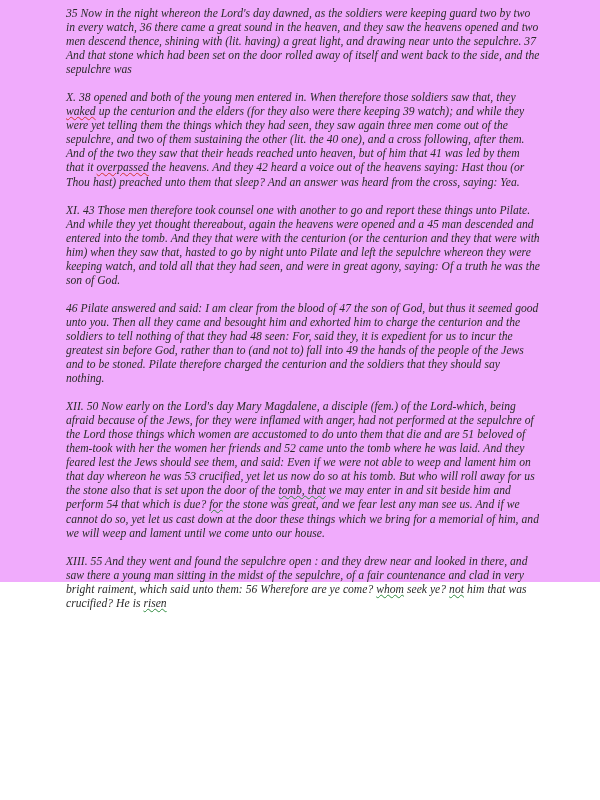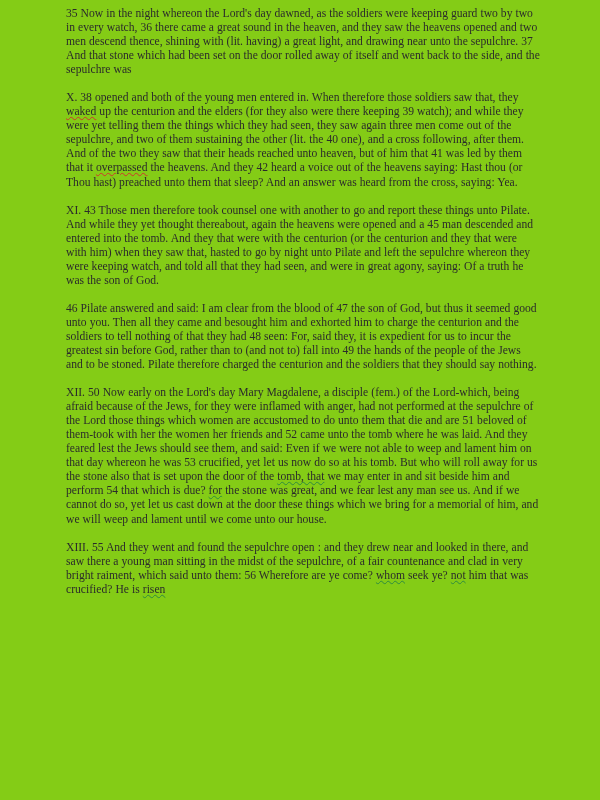--- a/index.html
+++ b/index.html
@@ -9,24 +9,25 @@
   }
   body {
     width: 600px;
     height: 800px;
     overflow: hidden;
     font-family: "Liberation Serif", "DejaVu Serif", serif;
   }
   .page {
     position: relative;
     width: 600px;
-    height: 800px;
-    background: #84cc16;
+    height: 582px;
+    background: #f0abfc;
     box-sizing: border-box;
     padding: 7px 60px 0 66px;
+    font-style: italic;
   }
   .doc-body {
     color: #2b2b2b;
     font-size: 11.6px;
     line-height: 14.05px;
     text-align: left;
     -webkit-font-smoothing: antialiased;
   }
   p.para {
     margin: 0 0 14px 0;

